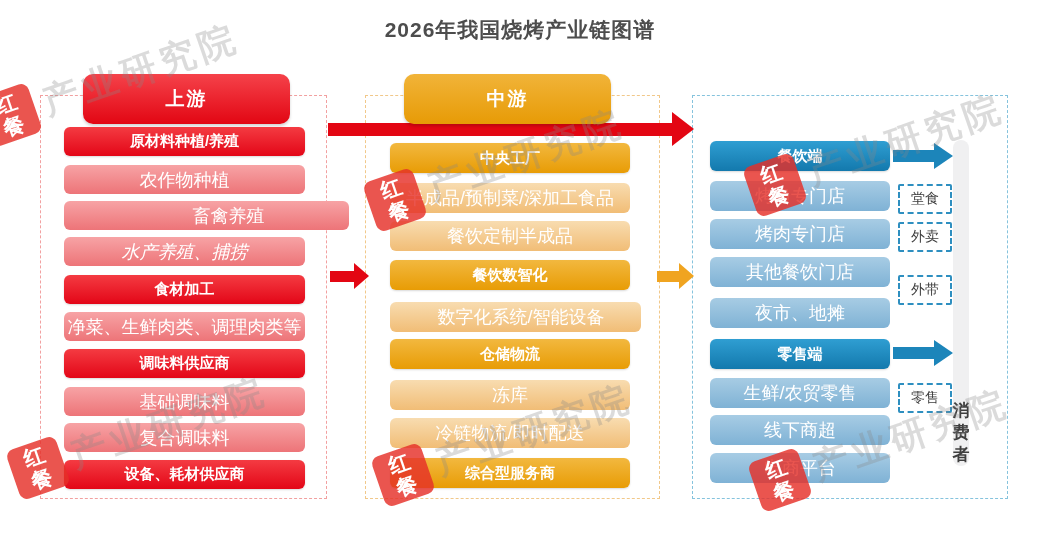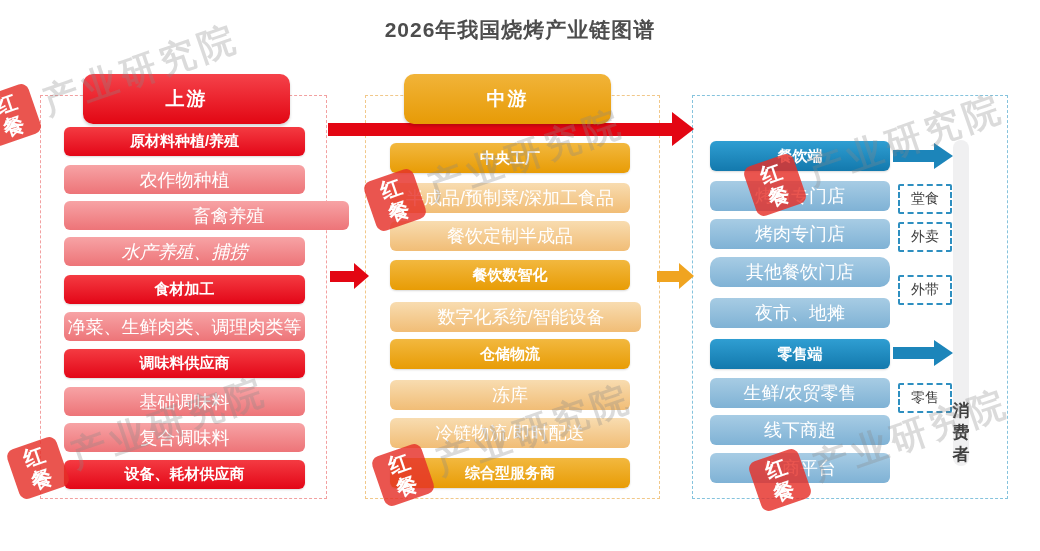--- a/index.html
+++ b/index.html
@@ -115,21 +115,21 @@
     <div class="box bold gold-b" style="top:339px;">仓储物流</div>
     <div class="box gold-l" style="top:380px;">冻库</div>
     <div class="box gold-l" style="top:418px;">冷链物流/即时配送</div>
     <div class="box bold gold-b" style="top:458px;">综合型服务商</div>
   </div>
 
   <div class="col-r">
     <div class="box bold blue-b" style="top:141px;">餐饮端</div>
     <div class="box blue-l" style="top:181px;">烤串专门店</div>
     <div class="box blue-l" style="top:219px;">烤肉专门店</div>
-    <div class="box blue-l" style="top:257px;border-radius:10px;">其他餐饮门店</div>
+    <div class="box blue-l" style="top:257px;">其他餐饮门店</div>
     <div class="box blue-l" style="top:298px;">夜市、地摊</div>
     <div class="box bold blue-b" style="top:339px;">零售端</div>
     <div class="box blue-l" style="top:378px;">生鲜/农贸零售</div>
     <div class="box blue-l" style="top:415px;">线下商超</div>
     <div class="box blue-l" style="top:453px;">电商平台</div>
   </div>
 
   <div class="tag" style="top:184px;">堂食</div>
   <div class="tag" style="top:222px;">外卖</div>
   <div class="tag" style="top:275px;">外带</div>

